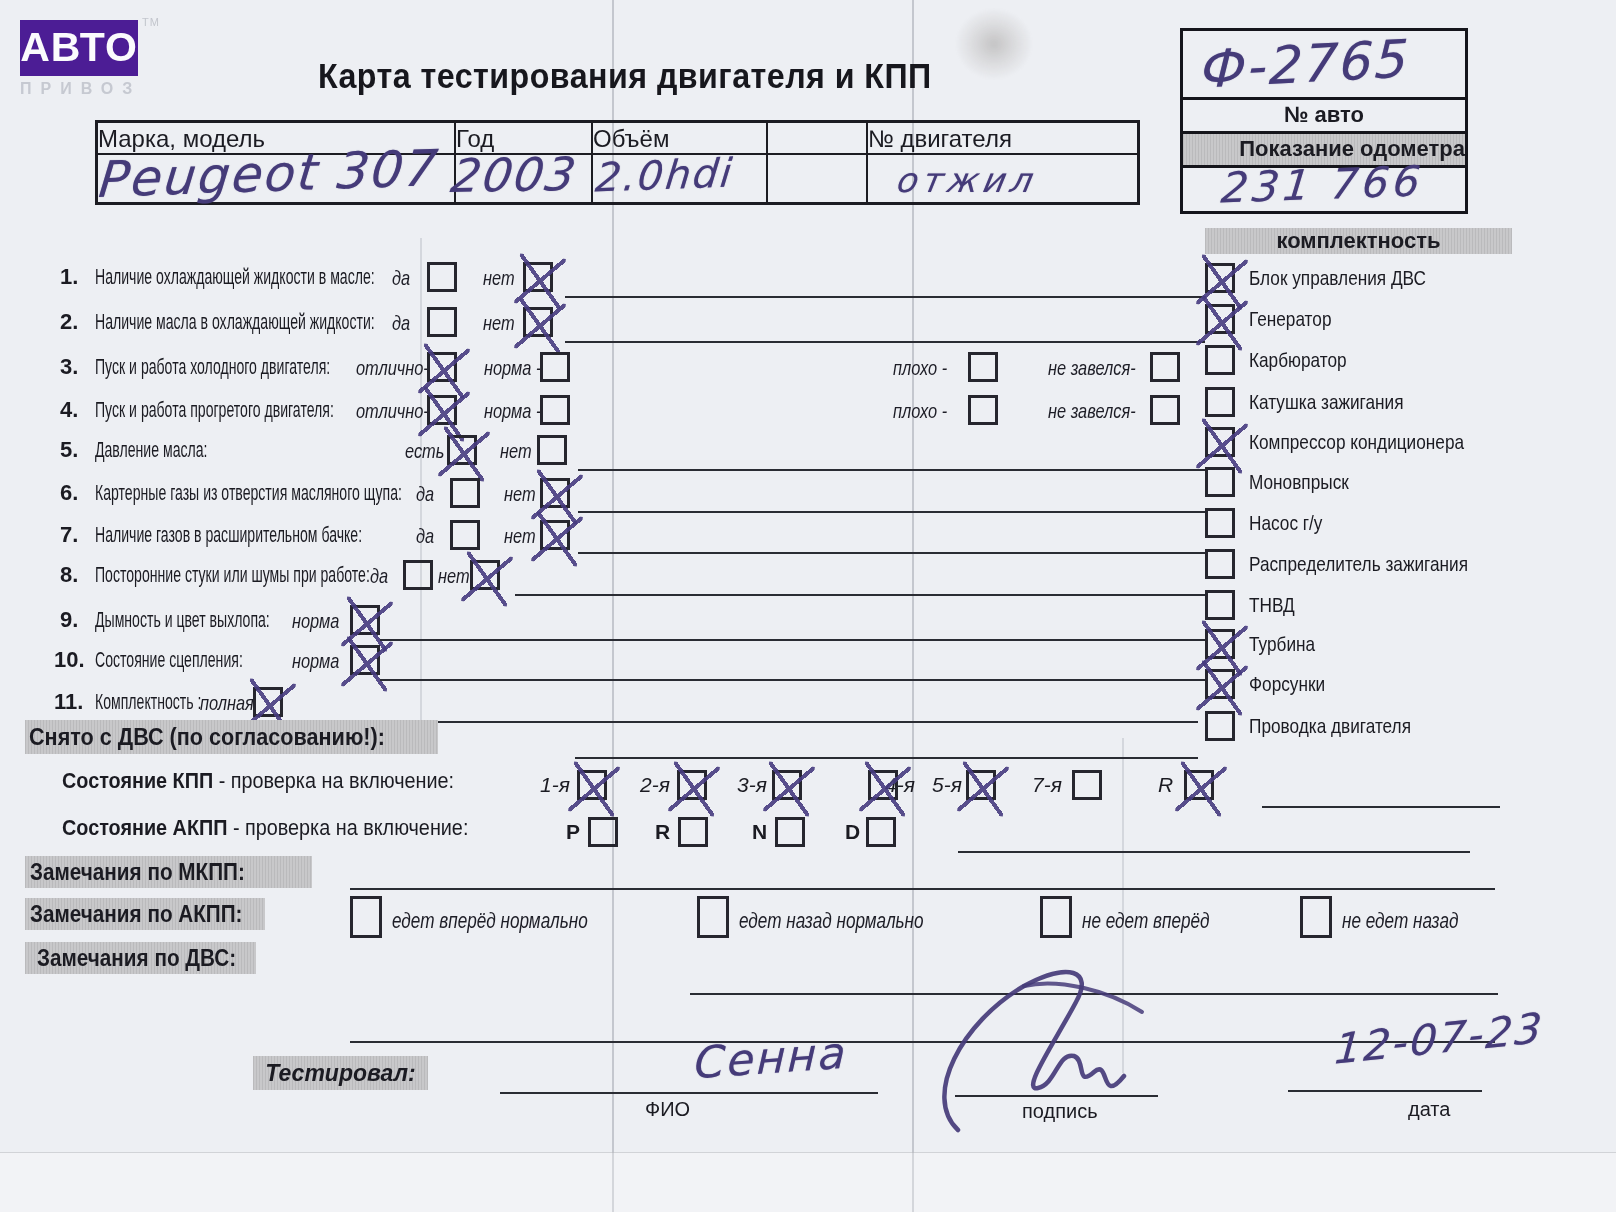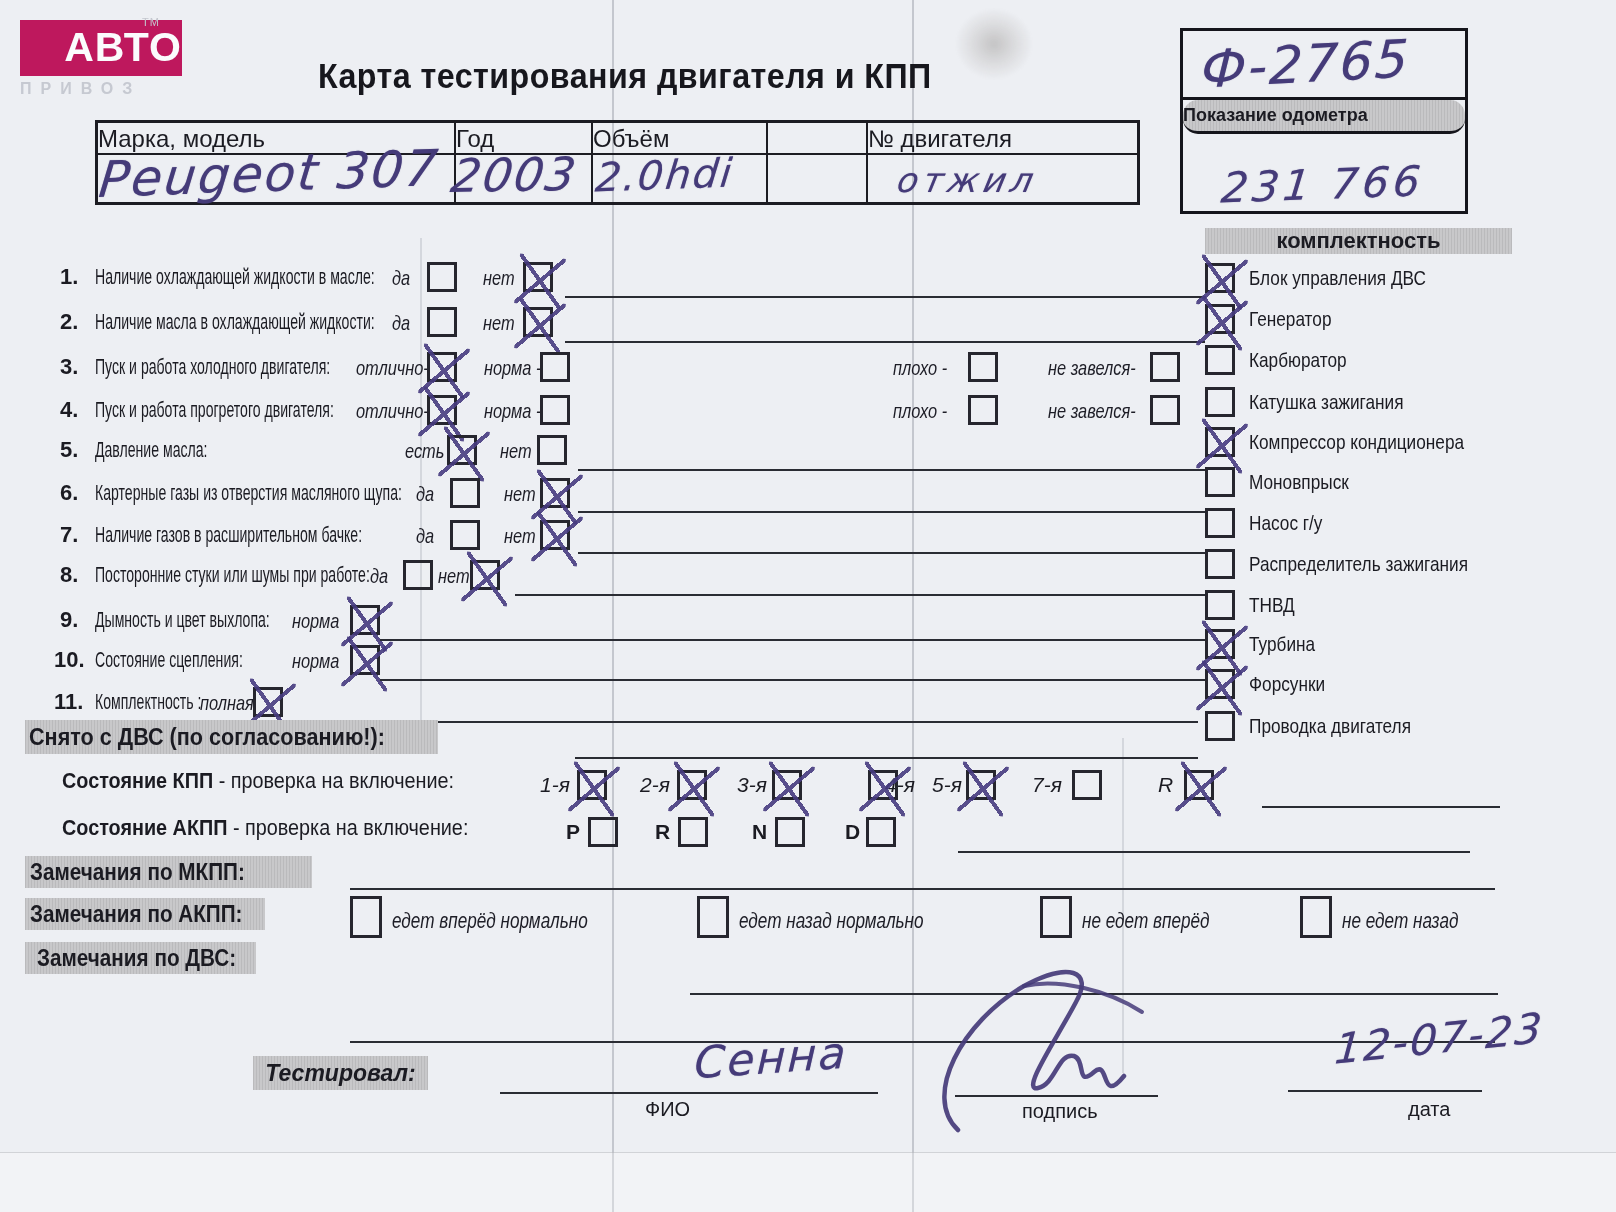--- a/index.html
+++ b/index.html
@@ -34,30 +34,30 @@
           grid-template-rows:32px auto;}
   .vtable .th{border-right:2.5px solid #1c1c22;border-bottom:2.5px solid #1c1c22;
           font-weight:normal;font-size:24px;text-align:left;line-height:32px;overflow:visible;white-space:nowrap;}
   .vtable .td{border-right:2.5px solid #1c1c22;}
   .vtable .last{border-right:none;}
   .numbox{position:absolute;left:1180px;top:28px;width:288px;height:186px;border:3px solid #15151b;
           box-sizing:border-box;display:flex;flex-direction:column;}
   .numbox .r1{height:66px;border-bottom:3px solid #15151b;}
   .numbox .r2{height:31px;border-bottom:3px solid #15151b;font-weight:bold;font-size:22px;
               text-align:center;line-height:30px;}
-  .numbox .r3{height:31px;border-bottom:3px solid #15151b;font-weight:bold;font-size:18px;
-              text-align:left;line-height:30px;background:#c8c8ca;
-              background-image:repeating-linear-gradient(90deg,rgba(0,0,0,.07) 0 1px,transparent 1px 3px);border-radius:15px;}
+  .numbox .r3{height:31px;border-bottom:3px solid #15151b;font-weight:bold;font-size:22px;
+              text-align:right;line-height:30px;background:#c8c8ca;
+              background-image:repeating-linear-gradient(90deg,rgba(0,0,0,.07) 0 1px,transparent 1px 3px);}
   .numbox .r4{flex:1;}
   .smudge{position:absolute;left:955px;top:8px;width:78px;height:72px;border-radius:50%;
           background:radial-gradient(closest-side,rgba(95,88,80,.28),rgba(120,112,105,.14) 55%,transparent);
           filter:blur(1px);}
   .logo{position:absolute;left:20px;top:20px;}
-  .logobox{width:118px;height:56px;background:#be185d;color:#fbfbfd;font-weight:bold;font-size:41px;
-           text-align:center;line-height:54px;letter-spacing:1px;font-family:"Liberation Sans",sans-serif;padding-left:44px;}
+  .logobox{width:118px;height:56px;background:#4c1d95;color:#fbfbfd;font-weight:bold;font-size:41px;
+           text-align:center;line-height:54px;letter-spacing:1px;font-family:"Liberation Sans",sans-serif;}
   .logotm{position:absolute;left:122px;top:-4px;font-size:11px;color:#c3c6cd;letter-spacing:1px;}
   .logosub{margin-top:4px;color:#c6c9d1;font-size:16px;letter-spacing:9px;font-weight:bold;}
   .title{position:absolute;left:318px;top:56px;font-weight:bold;font-size:35px;letter-spacing:.5px;
          transform:scaleX(.92);transform-origin:0 50%;white-space:nowrap;color:#17171d;}
   .kpl{position:absolute;left:62px;font-size:22px;white-space:nowrap;}
   .paperedge{position:absolute;left:0;top:1152px;width:1616px;height:60px;
              background:rgba(255,255,255,.28);border-top:1px solid rgba(150,152,158,.35);}
 </style>
 </head>
 <body>
@@ -92,20 +92,21 @@
     <div class="td last"></div>
   </div>
 
   <div class="hw" style="left:100px;top:145px;font-size:50px;transform:skewX(-8deg) rotate(-2deg);">Peugeot 307</div>
   <div class="hw" style="left:452px;top:148px;font-size:46px;transform:skewX(-10deg) rotate(-1deg);">2003</div>
   <div class="hw" style="left:596px;top:152px;font-size:40px;transform:skewX(-8deg) rotate(-2deg);">2.0hdi</div>
   <div class="hw" style="left:898px;top:160px;font-size:34px;letter-spacing:5px;transform:skewX(-12deg);">отжил</div>
 
   <div class="numbox">
     <div class="r1"></div>
+    <div class="r2">№ авто</div>
     <div class="r3">Показание одометра</div>
     <div class="r4"></div>
   </div>
   <div class="hw" style="left:1202px;top:34px;font-size:52px;transform:skewX(-6deg) rotate(-3deg);">Ф-2765</div>
   <div class="hw" style="left:1222px;top:160px;font-size:42px;letter-spacing:4px;transform:skewX(-8deg) rotate(-2deg);">231 766</div>
 
   <div class="row" style="top:262px;">
     <span class="num" style="left:60px;">1.</span>
     <span class="rlbl"><span class="cond">Наличие охлаждающей жидкости в масле:</span></span>
     <span class="ol" style="left:392px;">да</span>

